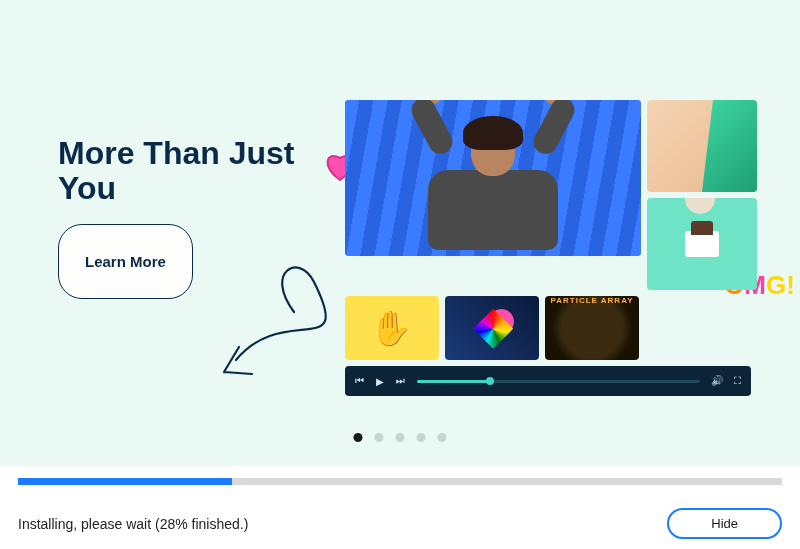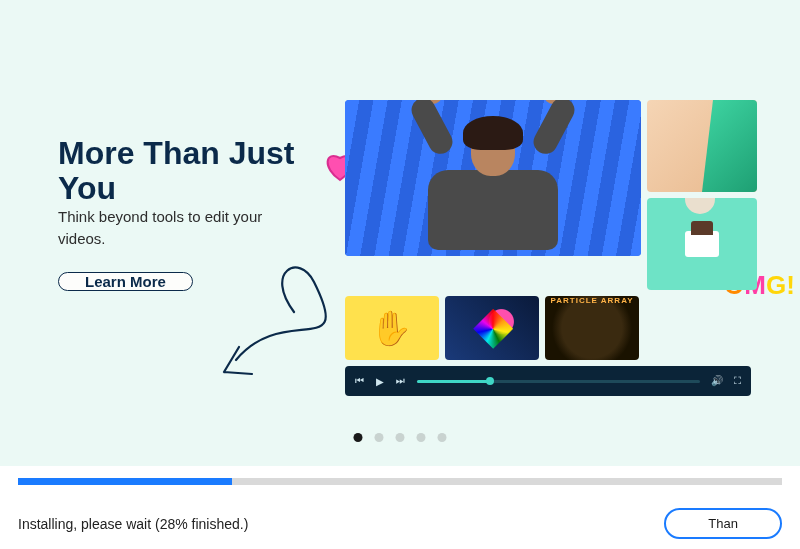--- a/index.html
+++ b/index.html
@@ -16,30 +16,31 @@
     position: absolute;
     left: 58px;
     top: 136px;
     width: 250px;
   }
   .hero-title {
     font-size: 32px;
     font-weight: 800;
     color: #0b2a4a;
     line-height: 1.1;
+    margin-bottom: 18px;
   }
   .hero-sub {
     font-size: 15px;
     color: #2d2d2d;
     line-height: 1.45;
     margin-bottom: 22px;
   }
   .learn-btn {
     display: inline-block;
-    padding: 0 26px;
+    padding: 28px 26px;
     border: 1.5px solid #0b2a4a;
     border-radius: 24px;
     background: #fdfdfb;
     color: #0b2a4a;
     font-size: 15px;
     font-weight: 700;
     cursor: pointer;
   }
 
   
@@ -111,21 +112,20 @@
   .status-text { font-size:14px; color:#222; }
   .hide-btn { padding:6px 42px; border:2px solid #1a7bff; border-radius:20px; background:#fff; color:#1a1a1a; font-size:13px; cursor:pointer;}
 </style>
 </head>
 <body>
 
 <div class="hero">
 
   <div class="hero-left">
     <h1 class="hero-title">More Than Just You</h1>
-    <p class="hero-sub">Think beyond tools to edit your videos.</p>
     <button class="learn-btn">Learn More</button>
   </div>
 
   <svg class="arrow-svg" viewBox="0 0 150 150">
     <path d="M20 130 L35 105 M20 130 L48 132 M32 118 C 80 60, 150 120, 110 40 C 95 10, 60 30, 90 70" stroke="#0b2a4a" stroke-width="2.2" fill="none" stroke-linecap="round"></path>
   </svg>
 
   <svg class="heart-deco" viewBox="0 0 42 42">
     <path d="M21 36 C 3 24, 6 6, 21 14 C 36 6, 39 24, 21 36 Z" fill="#ff4fb0"></path>
     <path d="M21 36 C 3 24, 6 6, 21 14 C 36 6, 39 24, 21 36 Z" fill="none" stroke="#d92e90" stroke-width="2"></path>
@@ -192,15 +192,15 @@
   </div>
 
 </div>
 
 <div class="footer">
   <div class="progress-track">
     <div class="progress-fill" style="width: 28%;"></div>
   </div>
   <div class="status-row">
     <span class="status-text">Installing, please wait (28% finished.)</span>
-    <button class="hide-btn">Than</button>
+    <button class="hide-btn">Hide</button>
   </div>
 </div>
 
 </body></html>

